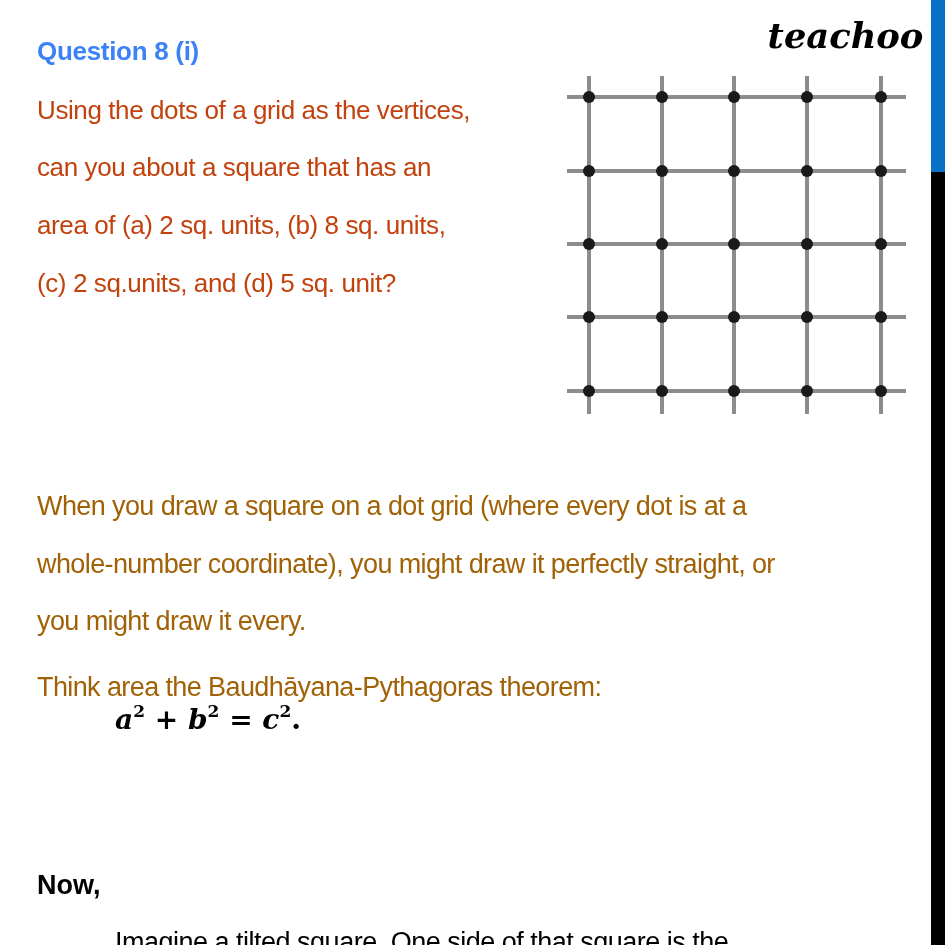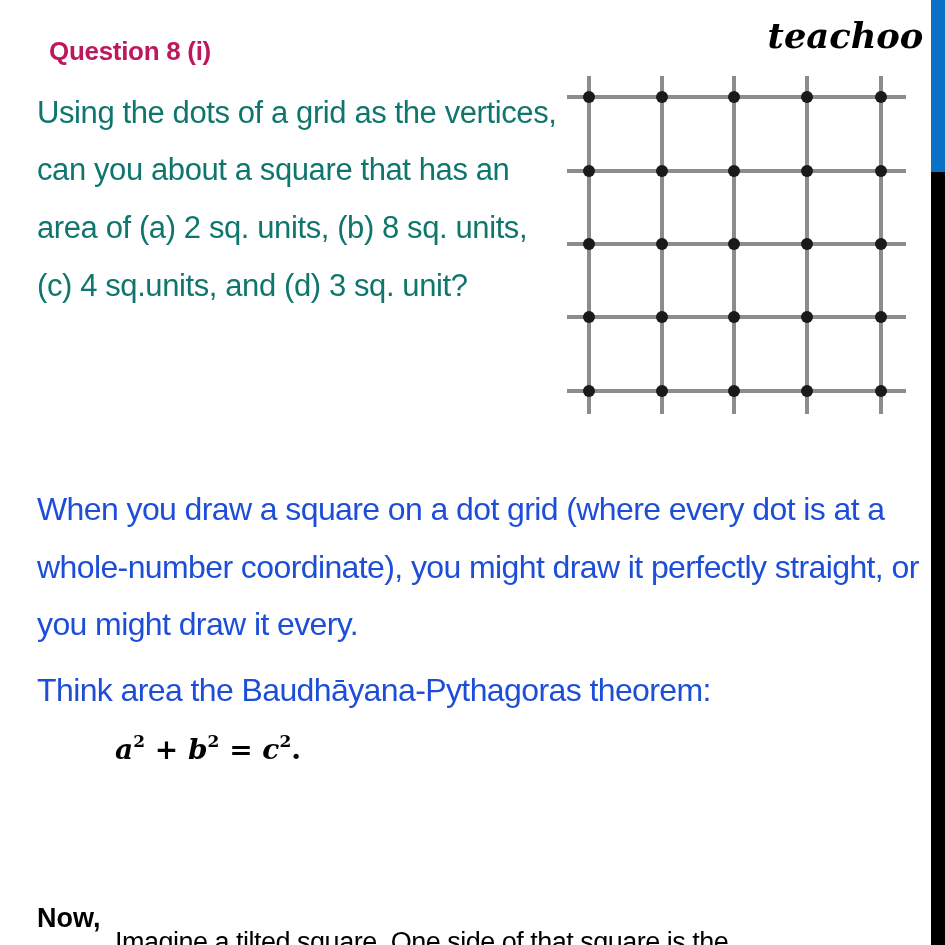--- a/index.html
+++ b/index.html
@@ -41,67 +41,65 @@
       letter-spacing: 0px;
       color: #000000;
       transform: scaleX(0.98);
     }
     .question-title {
       position: absolute;
       left: 37px;
       top: 36px;
       font-size: 26px;
       font-weight: bold;
-      color: #be185d;
+      color: #3b82f6;
       letter-spacing: -0.3px;
-      margin-left: 12px;
     }
     .question-line {
       position: absolute;
       left: 37px;
-      font-size: 31px;
-      color: #0f766e;
+      font-size: 26px;
+      color: #c2410c;
       letter-spacing: -0.4px;
       white-space: nowrap;
     }
     .grid-figure {
       position: absolute;
       left: 560px;
       top: 70px;
       width: 360px;
       height: 350px;
     }
     .body-line {
       position: absolute;
       left: 37px;
-      font-size: 32px;
-      color: #1d4ed8;
+      font-size: 27px;
+      color: #a16207;
       letter-spacing: -0.6px;
       white-space: nowrap;
     }
     .equation {
       position: absolute;
       left: 115px;
-      top: 733px;
+      top: 703px;
       font-family: "DejaVu Serif", serif;
       font-size: 28px;
       font-weight: bold;
       color: #000000;
       white-space: nowrap;
     }
     .equation i { font-style: italic; }
     .equation sup { font-size: 17px; vertical-align: 12px; line-height: 0; }
     .now-heading {
       position: absolute;
       left: 37px;
       top: 870px;
       font-size: 27px;
       font-weight: bold;
       color: #000000;
-      margin-top: 33px;
     }
     .clipped-line {
       position: absolute;
       left: 115px;
       top: 927px;
       font-size: 27px;
       color: #000000;
       white-space: nowrap;
       letter-spacing: -0.5px;
     }
@@ -112,21 +110,21 @@
 <div class="side-strip">
   <div class="side-strip-blue"></div>
 </div>
 
 <div class="logo">teachoo</div>
 
 <div class="question-title">Question 8 (i)</div>
 <div class="question-line" style="top:95px">Using the dots of a grid as the vertices,</div>
 <div class="question-line" style="top:152px">can you about a square that has an</div>
 <div class="question-line" style="top:210px">area of (a) 2 sq. units, (b) 8 sq. units,</div>
-<div class="question-line" style="top:268px">(c) 4 sq.units, and (d) 3 sq. unit?</div>
+<div class="question-line" style="top:268px">(c) 2 sq.units, and (d) 5 sq. unit?</div>
 
 <div class="grid-figure">
   <svg width="360" height="350" viewBox="0 0 360 350" xmlns="http://www.w3.org/2000/svg">
     <g stroke="#8c8c8c" stroke-width="4">
 
       <line x1="7" y1="27" x2="346" y2="27"></line>
       <line x1="7" y1="101" x2="346" y2="101"></line>
       <line x1="7" y1="174" x2="346" y2="174"></line>
       <line x1="7" y1="247" x2="346" y2="247"></line>
       <line x1="7" y1="321" x2="346" y2="321"></line>

